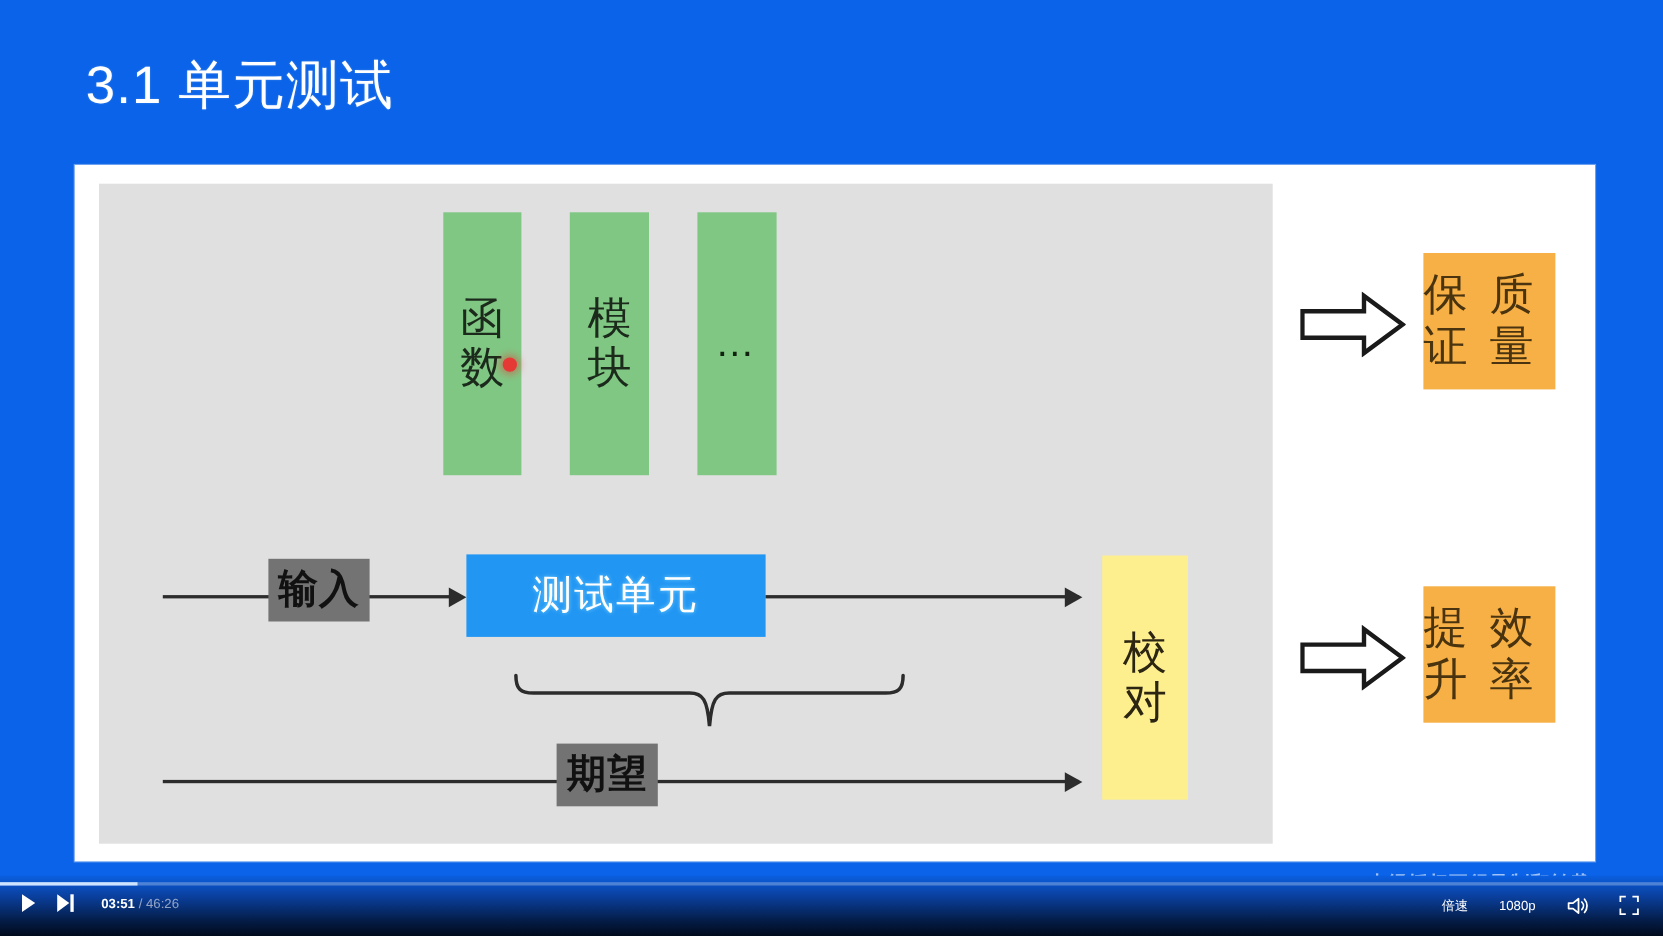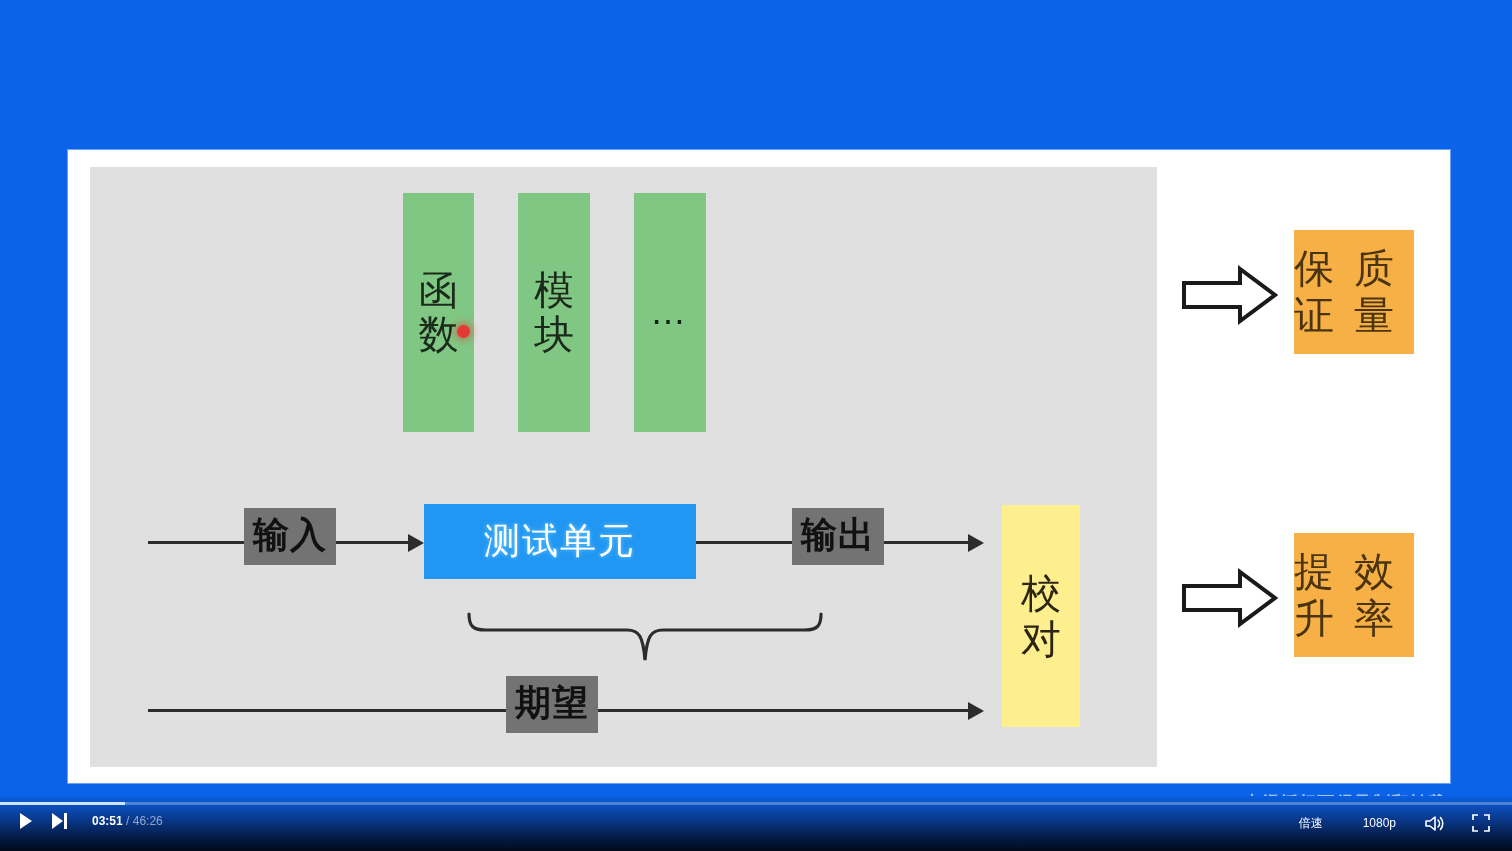--- a/index.html
+++ b/index.html
@@ -156,27 +156,28 @@
   .pl-icon { cursor:pointer; display:flex; align-items:center; }
   #time-display {
     font-size:12px; color:#ffffff; white-space:nowrap; margin-left:7px;
     font-weight:700;
   }
   #time-display .total { color:rgba(255,255,255,.55); font-weight:400; }
   #controls-right {
     position:absolute; right:22px; top:18px;
     display:flex; align-items:center; gap:28px;
   }
-  .ctl-text { font-size:12px; color:#ffffff; white-space:nowrap;margin-left:12px; }
+  .ctl-text { font-size:12px; color:#ffffff; white-space:nowrap; }
 </style>
 </head>
 <body>
 
 <div id="slide">
 
+  <div id="title">3.1 单元测试</div>
 
   <div id="card">
 
     <div id="panel">
 
       <div class="green-box" style="left:428px; top:26px; width:72px; height:239px;">
         <span class="gtxt">模块</span>
       </div>
 
       <div class="green-box" style="left:313px; top:26px; width:71px; height:239px;">
@@ -196,21 +197,20 @@
       <div class="flow-line" style="left:58px; top:374px; width:272px;"></div>
       <div class="arrow-head" style="left:318px; top:367px;"></div>
       <div class="flow-label" style="left:154px; top:341px;">输入</div>
 
       <div id="blue-box" style="left:334px; top:337px;">
         <span>测试单元</span>
       </div>
 
       <div class="flow-line" style="left:606px; top:374px; width:285px;"></div>
       <div class="arrow-head" style="left:878px; top:367px;"></div>
-      <div class="flow-label" style="left:702px; top:341px;">输出</div>
 
       <div class="flow-line" style="left:58px; top:542px; width:833px;"></div>
       <div class="arrow-head" style="left:878px; top:535px;"></div>
       <div class="flow-label" style="left:416px; top:509px;">期望</div>
 
       <div id="yellow-box" style="left:912px; top:338px;">
         <span>校</span>
         <span>对</span>
       </div>
 

